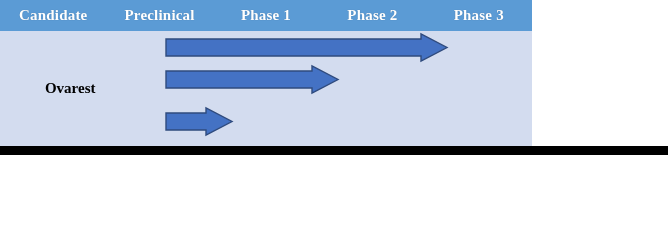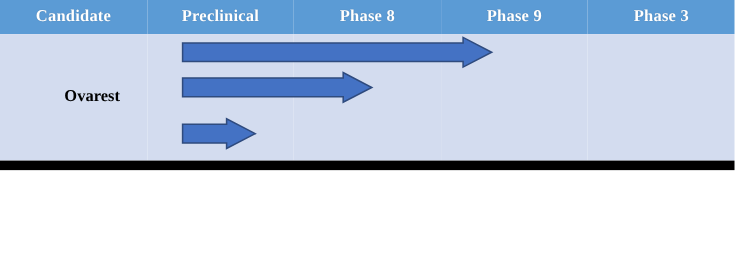--- a/index.html
+++ b/index.html
@@ -20,21 +20,21 @@
   .table-wrap {
     position: absolute;
     left: 0;
     top: 0;
     width: 668px;
     height: 146px;
   }
   table.pipeline {
     border-collapse: collapse;
     table-layout: fixed;
-    width: 668px;
+    width: 532px;
     height: 146px;
   }
   table.pipeline th,
   table.pipeline td {
     padding: 0;
     margin: 0;
     border: 0;
     vertical-align: middle;
     text-align: center;
   }
@@ -112,22 +112,22 @@
 <body>
 
 <div id="pipeline-figure">
 
   <div class="table-wrap">
     <table class="pipeline">
       <thead>
         <tr>
           <th>Candidate</th>
           <th>Preclinical</th>
-          <th>Phase 8</th>
-          <th>Phase 9</th>
+          <th>Phase 1</th>
+          <th>Phase 2</th>
           <th>Phase 3</th>
         </tr>
       </thead>
       <tbody>
         <tr class="row-a r1">
           <td class="candidate-cell">
             <span class="cand-line">Ovarest</span>
           </td>
           <td></td>
           <td></td>

